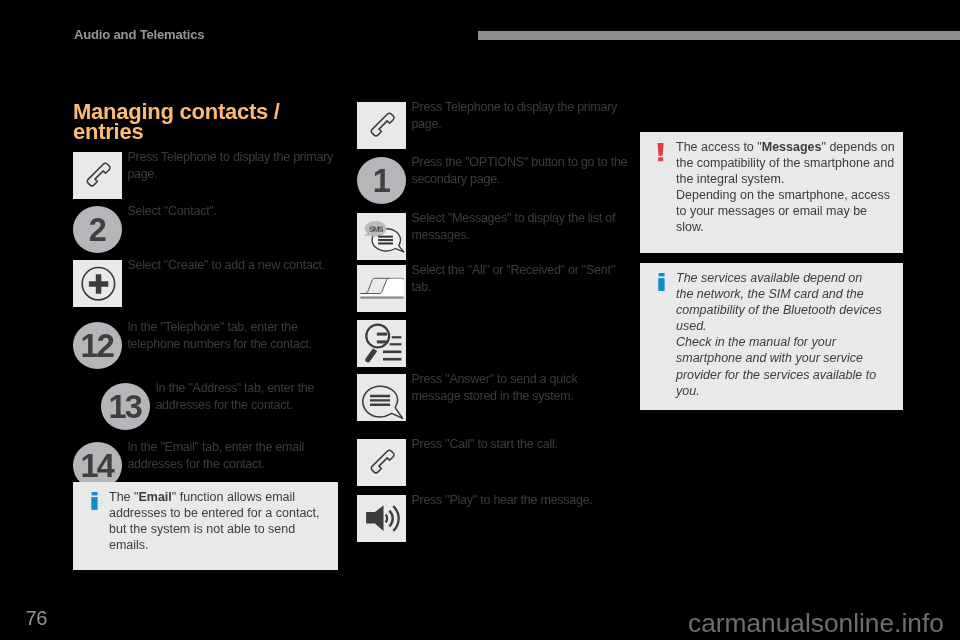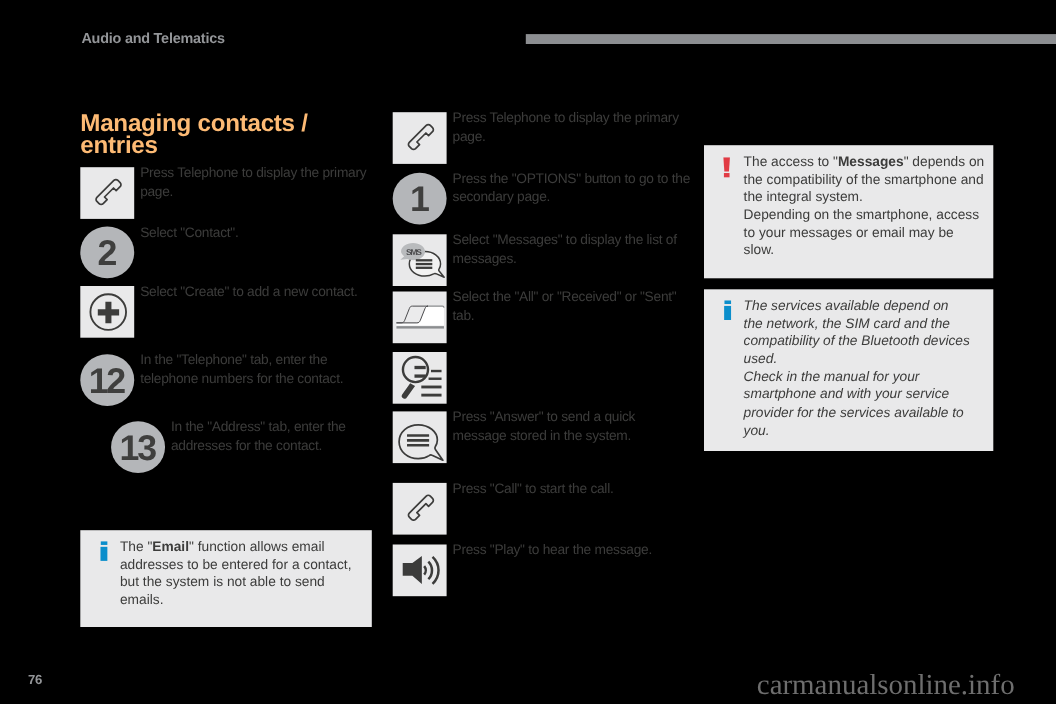--- a/index.html
+++ b/index.html
@@ -23,22 +23,22 @@
   .marker.circ span { color:#3f3f3e; font-size:32.5px; font-weight:bold; line-height:32.5px; letter-spacing:-2.0px; margin-left:-2.0px; margin-top:2px; }
   .marker svg { position:absolute; left:1.2px; top:0; }
   .step-text { font-size:12.5px; font-weight:normal; color:#3c3c3b; letter-spacing:-0.25px;
                line-height:16.5px; padding-left:5px; padding-top:0px; margin-top:-3px; }
 
   .note { position:absolute; background:#e9e9ea; }
   .note-ico { position:absolute; }
   .note-txt { position:absolute; font-size:12.5px; color:#3c3c3b; line-height:16.1px; }
   .note-txt b { font-weight:bold; }
 
-  .page-num { position:absolute; left:25.5px; top:610px; font-size:12px; line-height:16px; color:#939598; font-weight:bold; letter-spacing:-0.4px;}
-  .wm { position:absolute; left:688px; top:610px; font-size:26.3px; color:#6e6e6e; line-height:26.3px;font-family:Liberation Serif, serif;}
+  .page-num { position:absolute; left:25.5px; top:610px; font-size:20px; line-height:16px; color:#939598; font-weight:normal; letter-spacing:-0.4px;}
+  .wm { position:absolute; left:688px; top:610px; font-size:26.3px; color:#6e6e6e; line-height:26.3px;}
 </style>
 </head>
 <body>
 
 <div class="page">
   <div class="hdr-title">Audio and Telematics</div>
   <div class="hdr-bar"></div>
 
   <div class="col" id="col-left" style="left:73px; top:102px; width:272px;">
     <div class="col-title">Managing contacts / entries</div>
@@ -78,20 +78,28 @@
           </div>
           <div class="step-text">In the "Telephone" tab, enter the telephone numbers for the contact.</div>
         </div>
         <div class="step" style="top: 231px; margin-left: 28px;">
           <div class="marker circ">
             <div class="cdisc">
               <span>13</span>
             </div>
           </div>
           <div class="step-text">In the "Address" tab, enter the addresses for the contact.</div>
+        </div>
+        <div class="step" style="top: 290px;">
+          <div class="marker circ">
+            <div class="cdisc">
+              <span>14</span>
+            </div>
+          </div>
+          <div class="step-text">In the "Email" tab, enter the email addresses for the contact.</div>
         </div>
       </div>
   </div>
 
   <div class="col" id="col-mid" style="left:357px; top:102px; width:272px;">
     <div id="mid-steps" class="steps" style="height:450px">
         <div class="step" style="top: 0px;">
           <div class="marker box">
             <svg viewBox="0 0 47 47" width="47" height="47">
               <g transform="translate(0.2,-0.6)">

